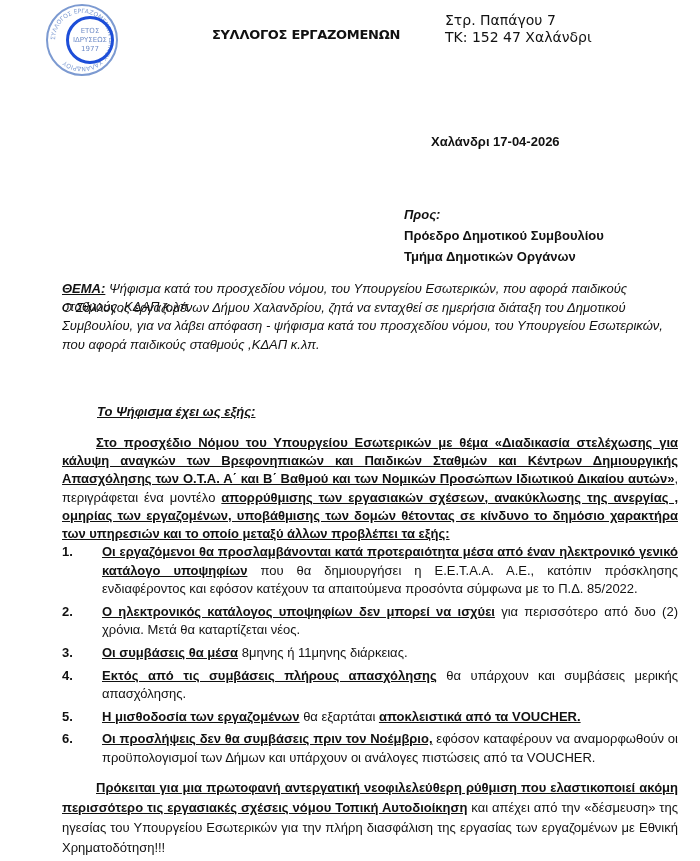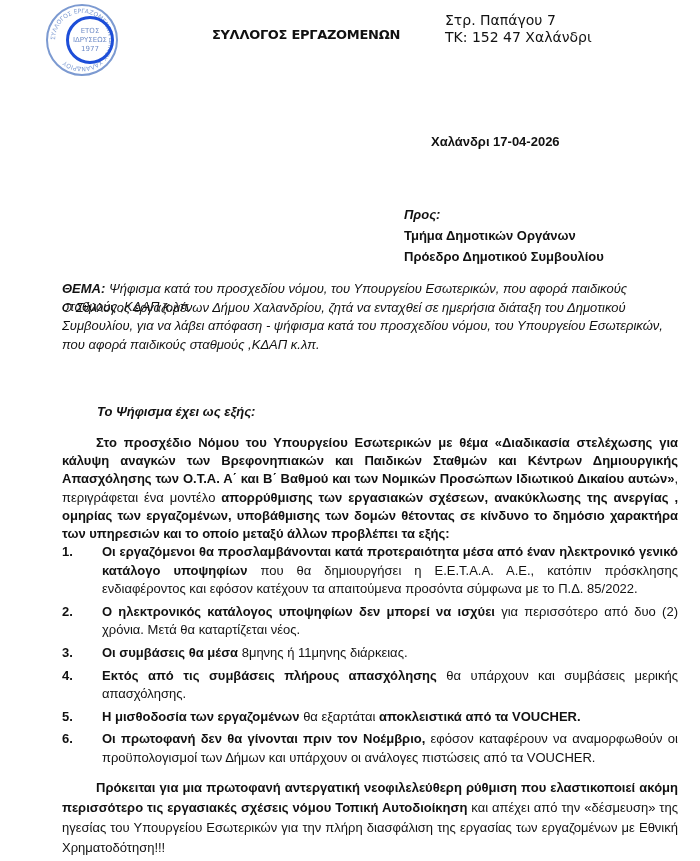--- a/index.html
+++ b/index.html
@@ -9,21 +9,21 @@
   .stamp-inner span { font-family:"DejaVu Sans", sans-serif; font-size:7px; line-height:9px; color:#6f8cc7; }
   .stamp-ring { position:absolute; left:0; top:0; width:68px; height:68px; }
   .org-title { position:absolute; left:188px; top:26px; width:212px; text-align:right; font-family:"DejaVu Sans", sans-serif; font-weight:bold; font-size:13px; line-height:18px; letter-spacing:-0.3px; }
   .contact { position:absolute; left:445px; top:12px; font-family:"DejaVu Sans", sans-serif; font-size:14px; line-height:17px; }
   .dateblock { position:absolute; left:418px; top:133px; font-weight:bold; font-size:13px; line-height:18px; }
   .dateblock div:first-child { padding-left:13px; }
   .recipient { position:absolute; left:404px; top:204px; font-size:13px; line-height:21px; font-weight:bold; }
   .recipient .lbl { font-style:italic; }
   .para { position:absolute; left:62px; width:616px; font-size:13px; line-height:18.4px; }
   .it { font-style:italic; }
-  .b { font-weight:bold; }
+  .b { font-weight:bold;text-decoration:underline; }
   .j { text-align:justify; }
   .indent { text-indent:34px; }
   ol.items { position:absolute; left:62px; top:543px; width:616px; margin:0; padding:0; list-style:none; font-size:13px; line-height:18.6px; }
   ol.items li { position:relative; padding-left:40px; text-align:justify; margin-bottom:4px; }
   ol.items li .num { position:absolute; left:0; top:0; font-weight:bold; }
 </style>
 </head>
 <body>
 
 <div>
@@ -52,42 +52,42 @@
     <div>Στρ. Παπάγου 7</div>
     <div>ΤΚ: 152 47 Χαλάνδρι</div>
   </div>
 
   <div class="dateblock">
     <div>Χαλάνδρι  17-04-2026</div>
   </div>
 
   <div class="recipient">
     <div class="lbl">Προς:</div>
+    <div>Πρόεδρο Δημοτικού Συμβουλίου</div>
     <div>Τμήμα Δημοτικών Οργάνων</div>
-    <div>Πρόεδρο Δημοτικού Συμβουλίου</div>
   </div>
 
   <div class="para it" style="top:280px;">
     <span class="b">ΘΕΜΑ:</span><span> Ψήφισμα  κατά του προσχεδίου νόμου,  του Υπουργείου Εσωτερικών, που αφορά παιδικούς σταθμούς ,ΚΔΑΠ κ.λπ.</span>
   </div>
 
   <div class="para it" style="top:299px;">Ο  Σύλλογος εργαζομένων Δήμου Χαλανδρίου, ζητά να ενταχθεί σε ημερήσια διάταξη του Δημοτικού Συμβουλίου, για  να λάβει απόφαση -  ψήφισμα κατά του προσχεδίου νόμου,  του Υπουργείου Εσωτερικών, που αφορά παιδικούς σταθμούς ,ΚΔΑΠ κ.λπ.</div>
 
   <div class="para it b" style="top:403px;margin-left:35px;">Το Ψήφισμα έχει ως εξής:</div>
 
   <div class="para j indent" style="top:434px; line-height:18.2px;">
     <span class="b">Στο προσχέδιο Νόμου του Υπουργείου Εσωτερικών με θέμα «Διαδικασία στελέχωσης για κάλυψη αναγκών των Βρεφονηπιακών και Παιδικών Σταθμών και Κέντρων Δημιουργικής Απασχόλησης των Ο.Τ.Α. Α΄ και Β΄ Βαθμού και των Νομικών Προσώπων Ιδιωτικού Δικαίου αυτών»</span><span>, περιγράφεται ένα μοντέλο </span><span class="b">απορρύθμισης των εργασιακών σχέσεων, ανακύκλωσης της ανεργίας , ομηρίας των εργαζομένων, υποβάθμισης των δομών θέτοντας σε κίνδυνο το δημόσιο χαρακτήρα των υπηρεσιών και  το οποίο μεταξύ άλλων προβλέπει τα εξής:</span>
   </div>
 
   <ol class="items">
     <li><span class="num">1.</span><span class="b">Οι εργαζόμενοι θα προσλαμβάνονται κατά προτεραιότητα μέσα από έναν ηλεκτρονικό γενικό κατάλογο υποψηφίων</span><span> που θα δημιουργήσει η Ε.Ε.Τ.Α.Α. Α.Ε., κατόπιν πρόσκλησης ενδιαφέροντος και εφόσον κατέχουν τα απαιτούμενα προσόντα σύμφωνα με το Π.Δ. 85/2022.</span></li>
     <li><span class="num">2.</span><span class="b">Ο ηλεκτρονικός κατάλογος υποψηφίων δεν μπορεί να ισχύει</span><span> για περισσότερο από δυο (2) χρόνια. Μετά θα καταρτίζεται νέος.</span></li>
     <li><span class="num">3.</span><span class="b">Οι συμβάσεις θα μέσα</span><span> 8μηνης ή 11μηνης διάρκειας.</span></li>
     <li><span class="num">4.</span><span class="b">Εκτός από τις συμβάσεις πλήρους απασχόλησης</span><span> θα υπάρχουν και συμβάσεις μερικής απασχόλησης.</span></li>
     <li><span class="num">5.</span><span class="b">Η μισθοδοσία των εργαζομένων</span><span> θα εξαρτάται </span><span class="b">αποκλειστικά από τα VOUCHER.</span></li>
-    <li><span class="num">6.</span><span class="b">Οι πρωτοφανή δεν θα γίνονται πριν τον Νοέμβριο,</span><span> εφόσον καταφέρουν να αναμορφωθούν οι προϋπολογισμοί των Δήμων και υπάρχουν οι ανάλογες πιστώσεις από τα VOUCHER.</span></li>
+    <li><span class="num">6.</span><span class="b">Οι προσλήψεις δεν θα συμβάσεις πριν τον Νοέμβριο,</span><span> εφόσον καταφέρουν να αναμορφωθούν οι προϋπολογισμοί των Δήμων και υπάρχουν οι ανάλογες πιστώσεις από τα VOUCHER.</span></li>
   </ol>
 
   <div class="para j indent" style="top:778px; line-height:20px;">
     <span class="b">Πρόκειται για μια πρωτοφανή αντεργατική νεοφιλελεύθερη ρύθμιση που  ελαστικοποιεί ακόμη περισσότερο τις εργασιακές σχέσεις νόμου Τοπική Αυτοδιοίκηση</span><span> και απέχει από την «δέσμευση» της ηγεσίας του Υπουργείου Εσωτερικών για την πλήρη διασφάλιση της εργασίας των εργαζομένων με Εθνική Χρηματοδότηση!!!</span>
   </div>
 
 </div>
 
 </body></html>

